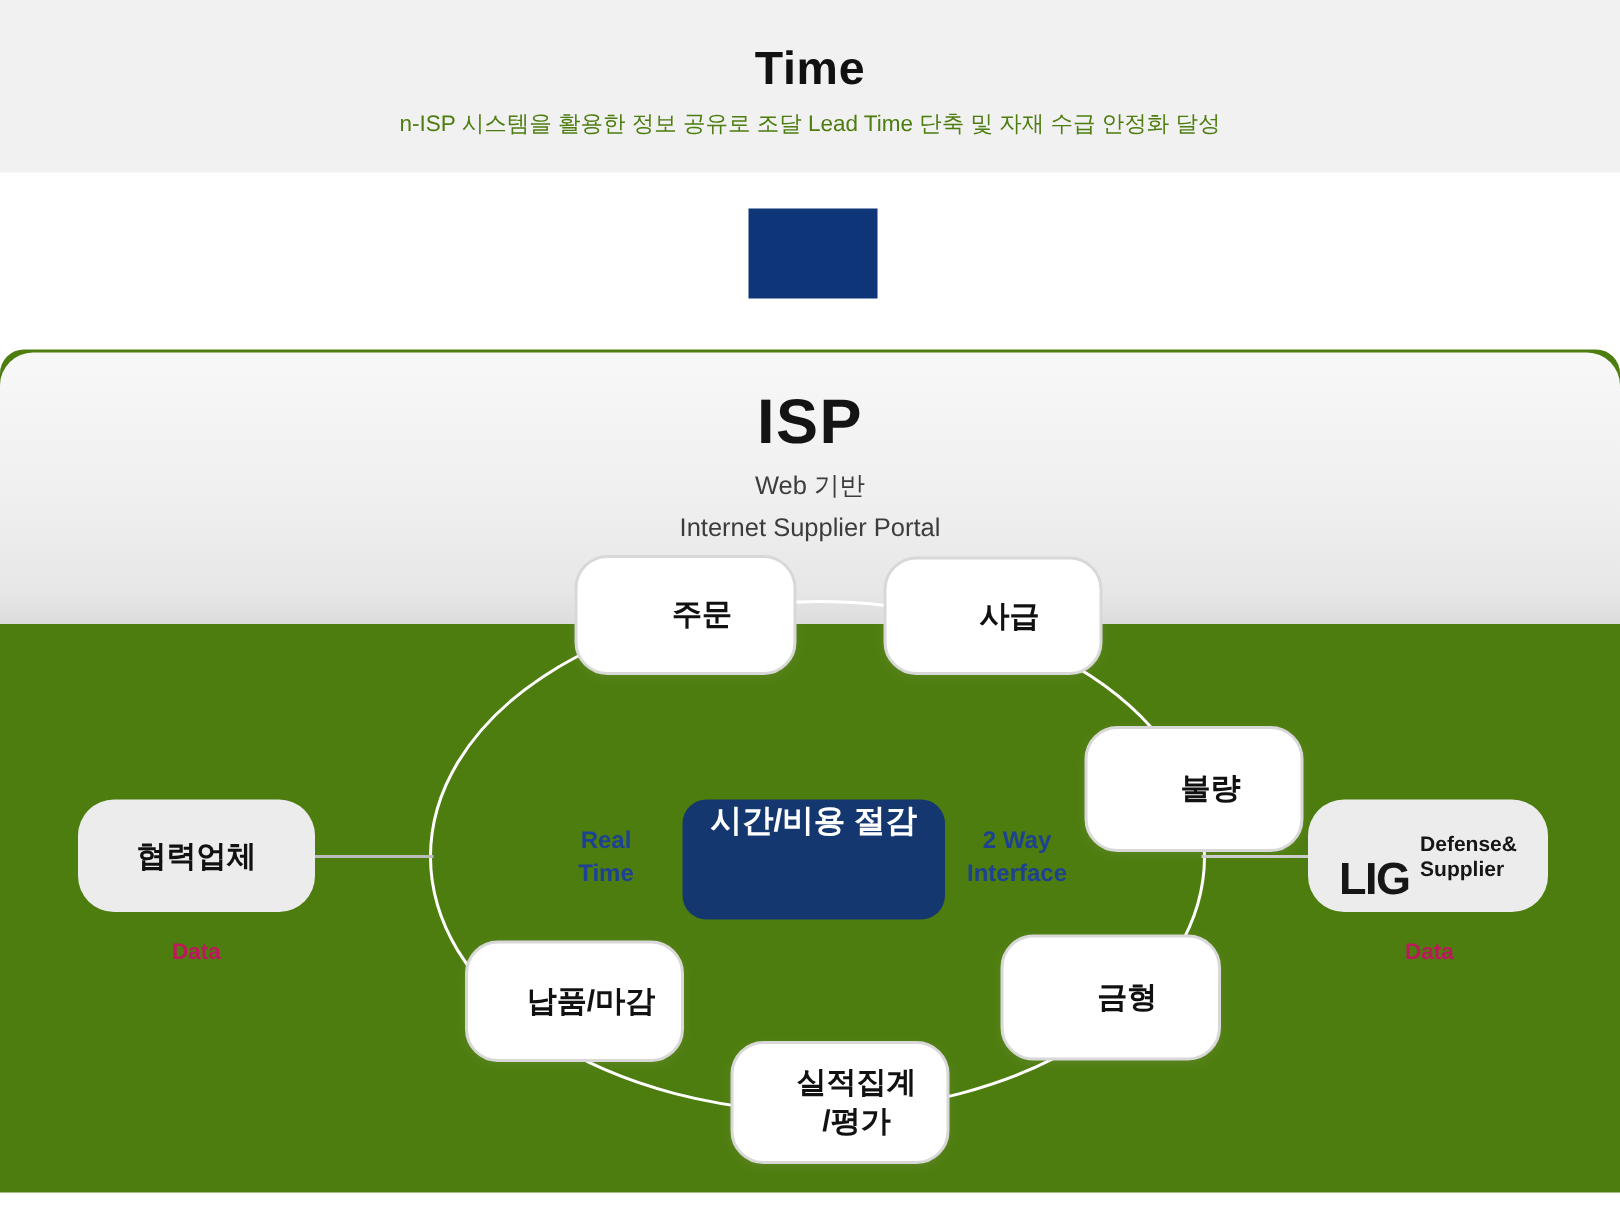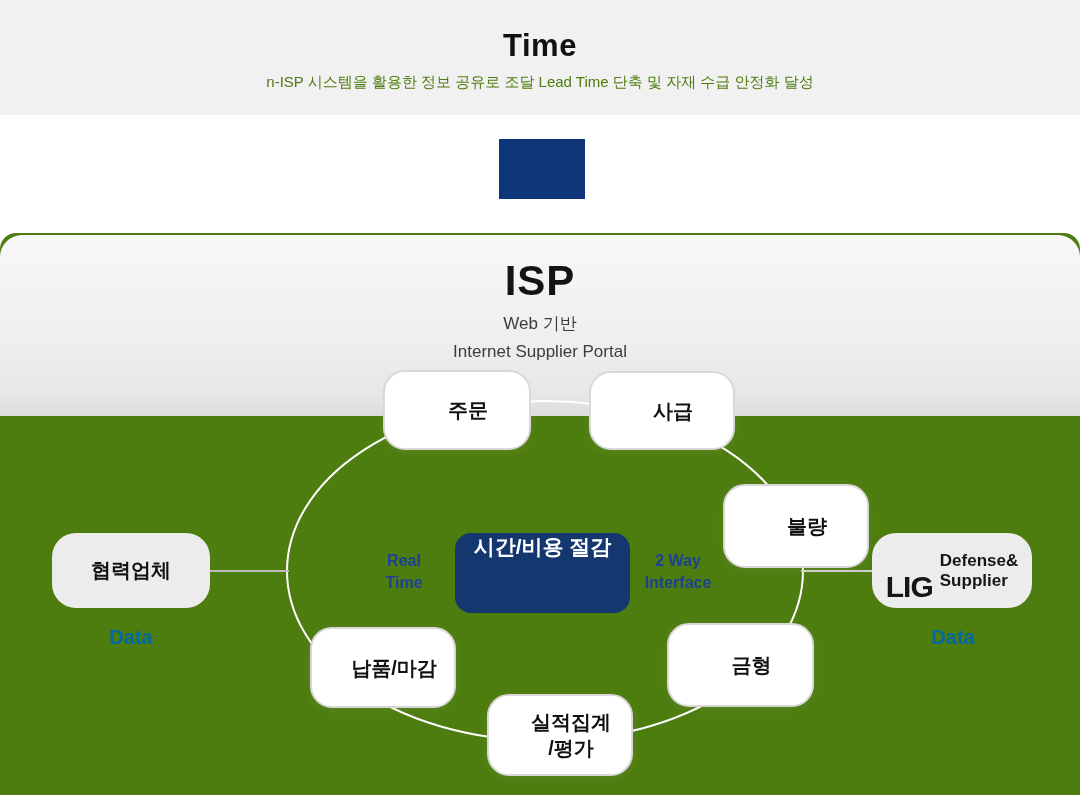--- a/index.html
+++ b/index.html
@@ -43,23 +43,23 @@
   .if-label{position:absolute;width:72px;text-align:center;color:#1D4193;font-size:16px;
             font-weight:700;line-height:1.4;}
   .if-left {left:368px;top:550px;}
   .if-right{left:642px;top:550px;}
   
   .side-box{position:absolute;top:533px;height:75px;background:#ececec;border-radius:24px;
             display:flex;align-items:center;justify-content:center;}
   .partner-box{left:52px;width:158px;font-size:20px;font-weight:700;color:#111;}
   .company-box{left:872px;width:160px;gap:7px;}
   .lig-word{font-size:30px;font-weight:800;color:#161616;letter-spacing:-1px;margin-top:32px;}
-  .lig-sub{display:flex;flex-direction:column;font-size:17px;font-weight:800;color:#161616;line-height:1.15;}
-  .data-label{position:absolute;top:626px;width:158px;text-align:center;color:#0369a1;
-              font-size:20px;font-weight:700;}
+  .lig-sub{display:flex;flex-direction:column;font-size:14px;font-weight:800;color:#161616;line-height:1.15;}
+  .data-label{position:absolute;top:626px;width:158px;text-align:center;color:#be185d;
+              font-size:15px;font-weight:700;}
   .data-left {left:52px;}
   .data-right{left:873px;width:160px;}
 </style>
 </head>
 <body>
 
 <div class="stage">
 
   <div class="header">
     <h1 class="goal">Time</h1>

